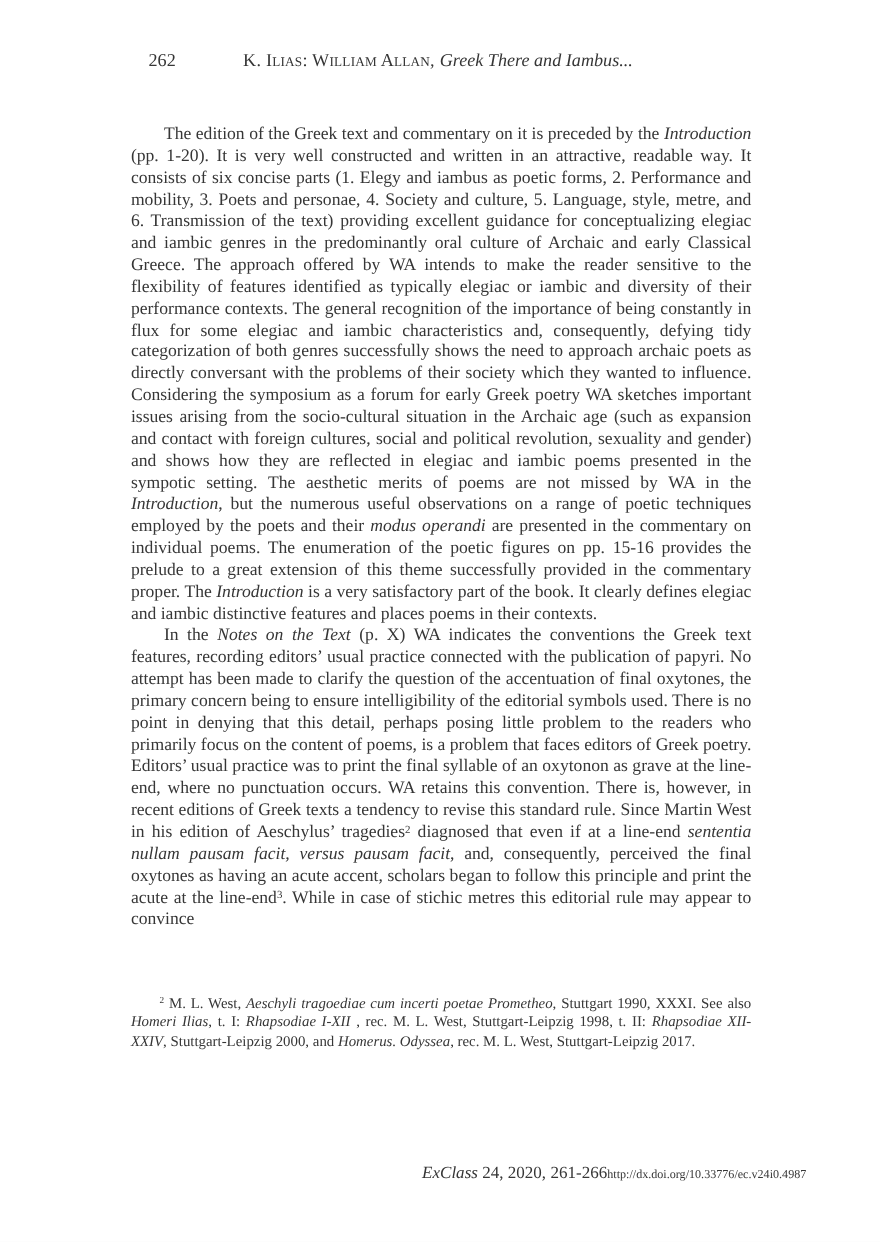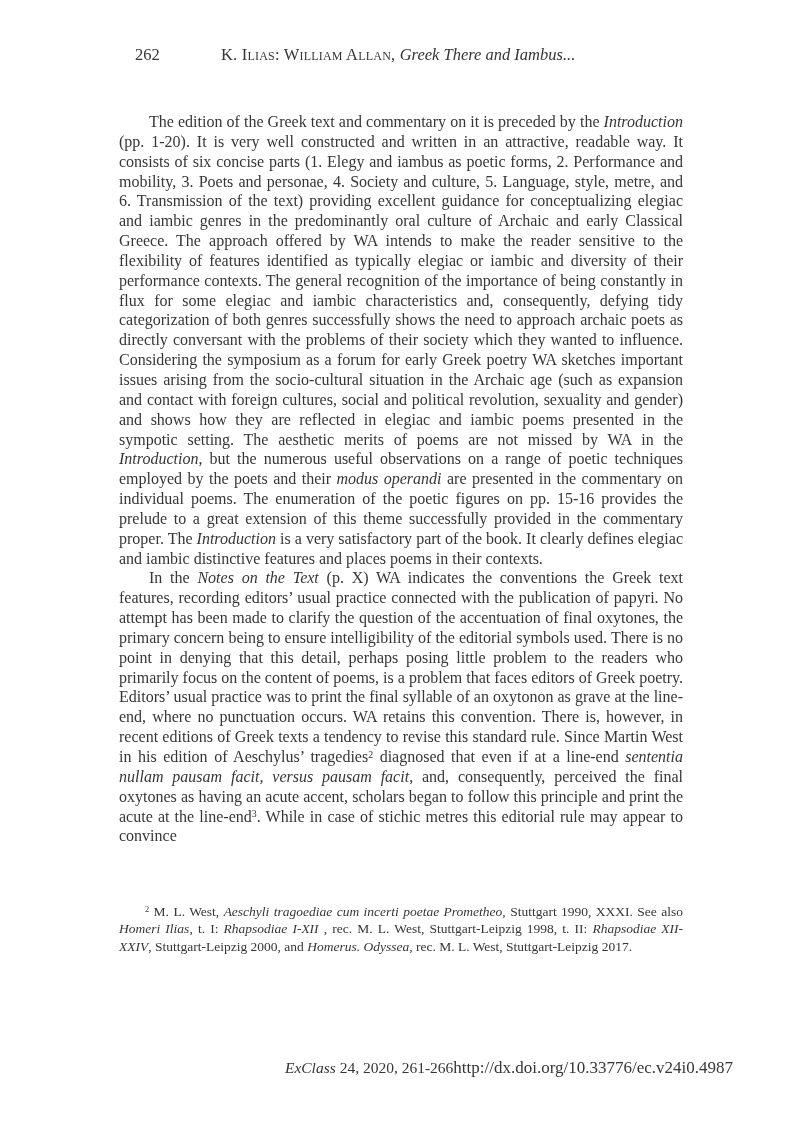--- a/index.html
+++ b/index.html
@@ -50,21 +50,21 @@
     position: absolute;
     top: 1058px;
     left: 119px;
     width: 566px;
     display: flex;
     justify-content: flex-end;
     align-items: baseline;
     margin-left: 48px;
   }
   .journal-ref { font-size: 15.5px; }
-  .doi { font-size: 17px; }
+  .doi { font-size: 11px; }
   .i  { font-style: italic; }
   .sc { font-variant: small-caps; letter-spacing: 0.2px; }
   sup { font-size: 62%; line-height: 0; vertical-align: baseline; position: relative; top: -0.45em; }
 </style>
 </head>
 <body>
 
 <div class="page">
 
   <div class="header">

